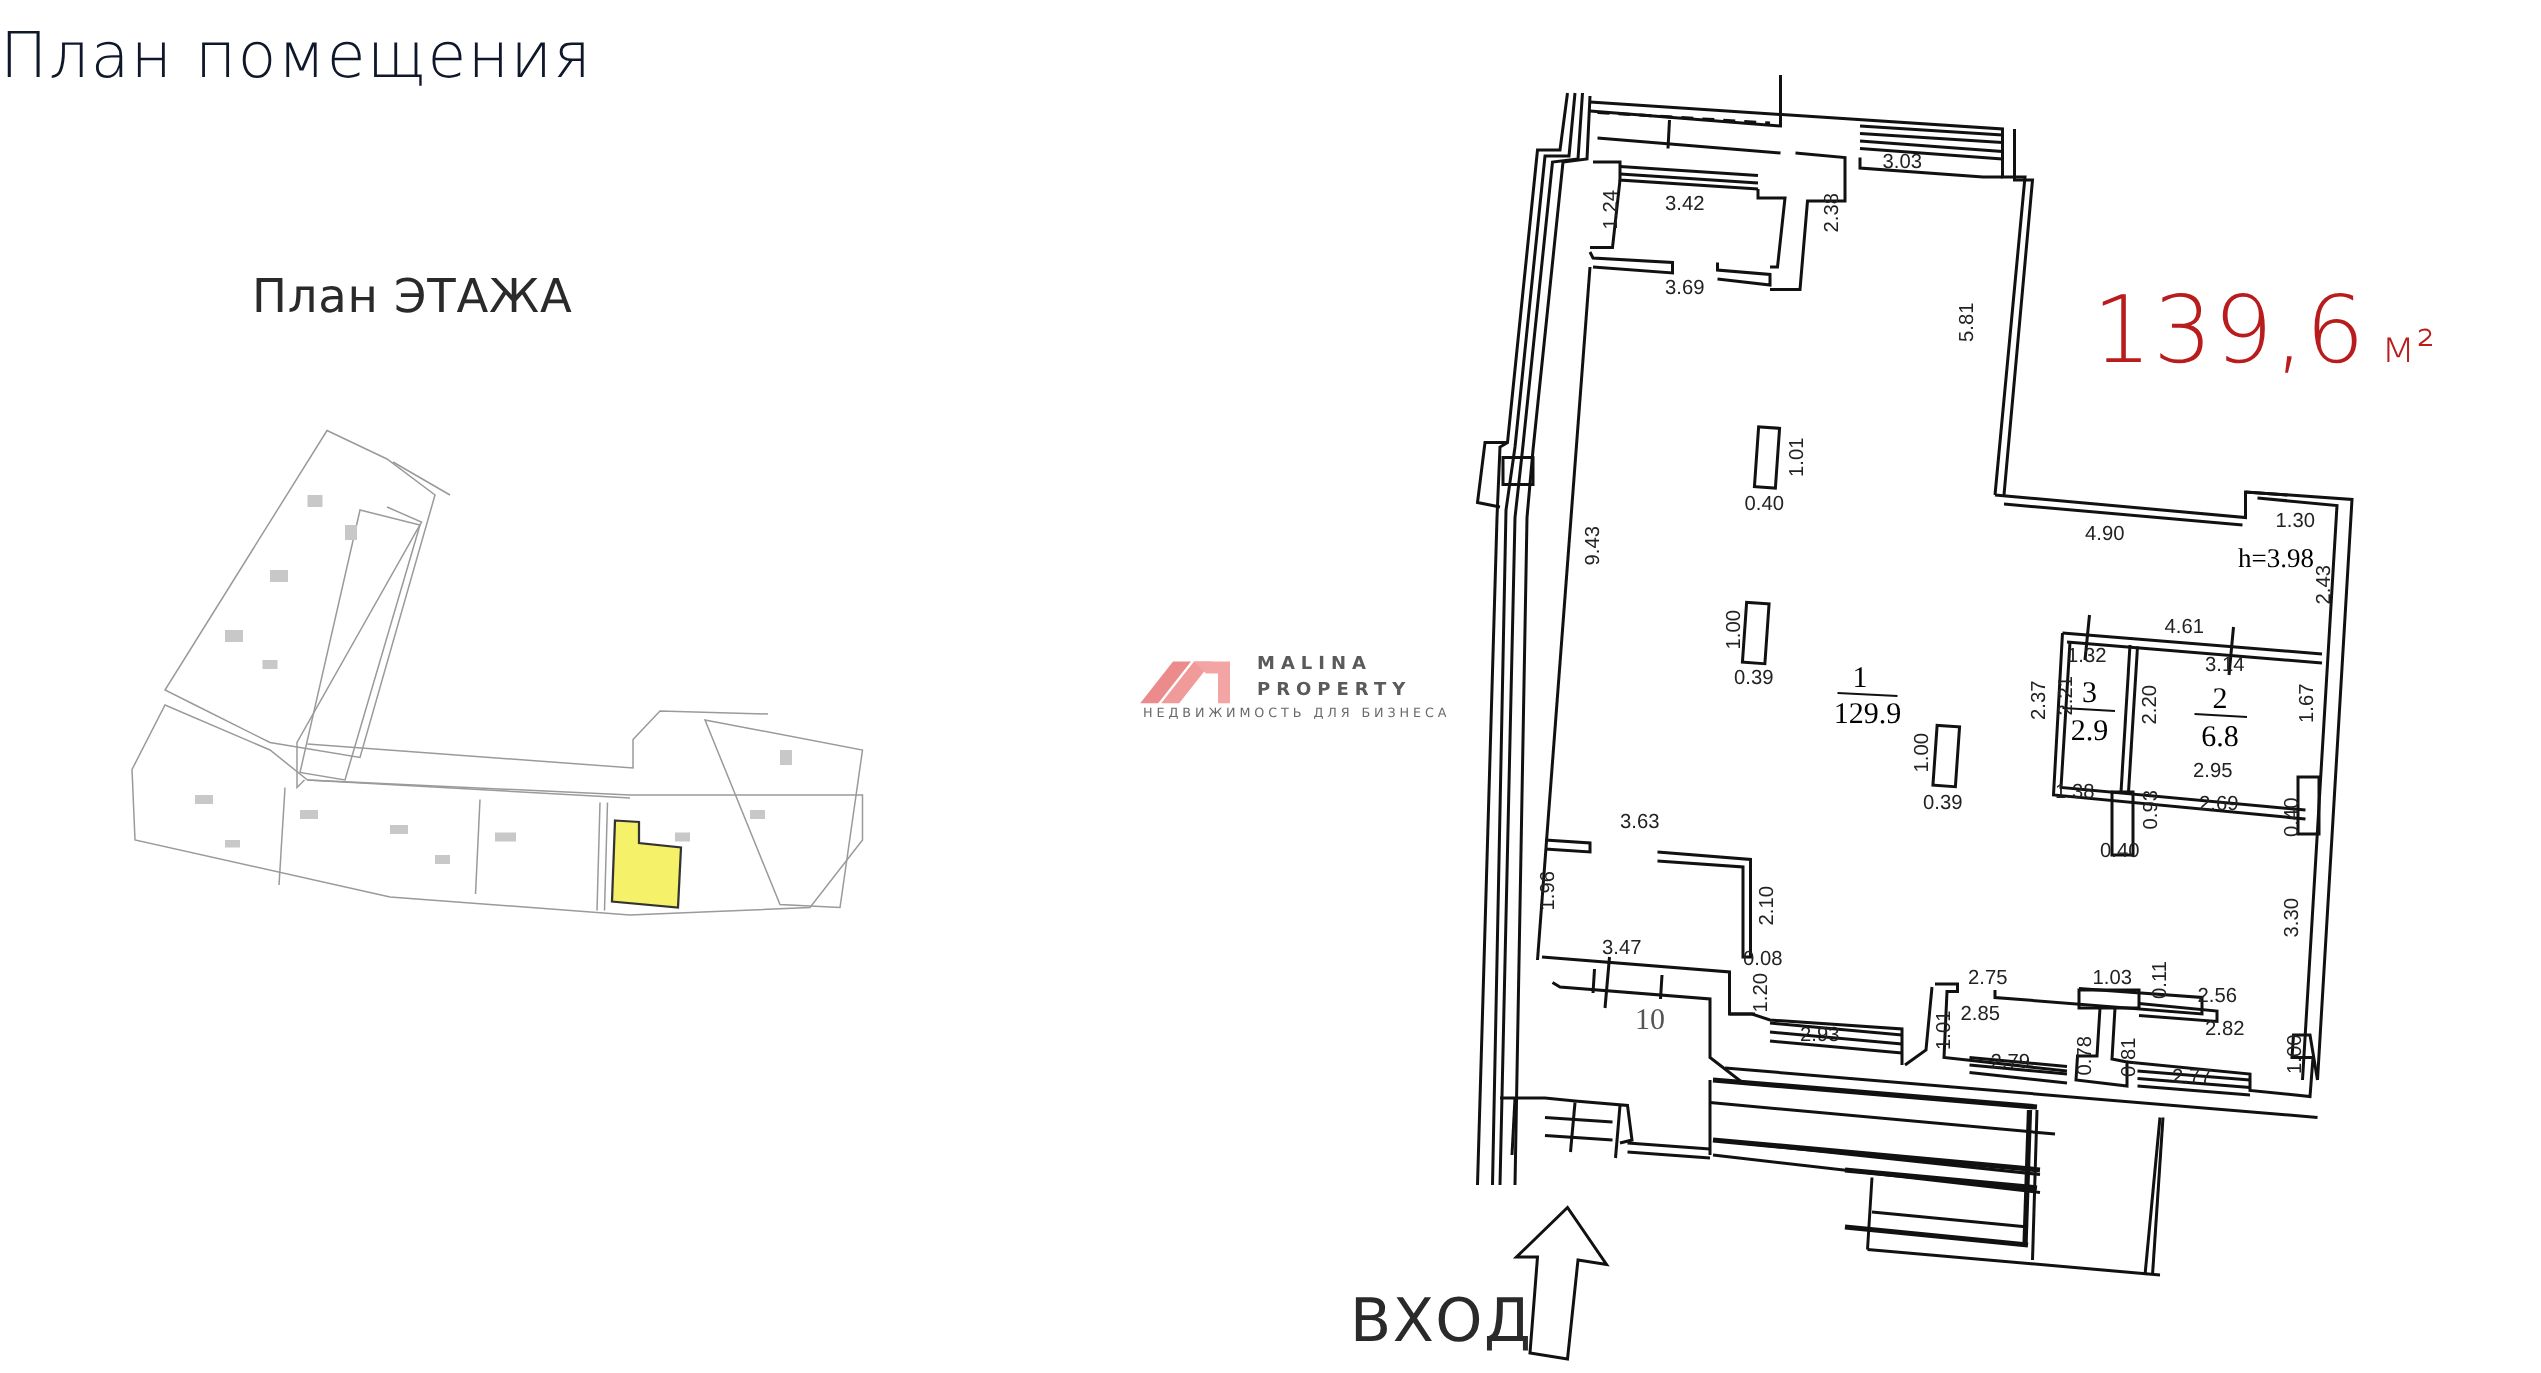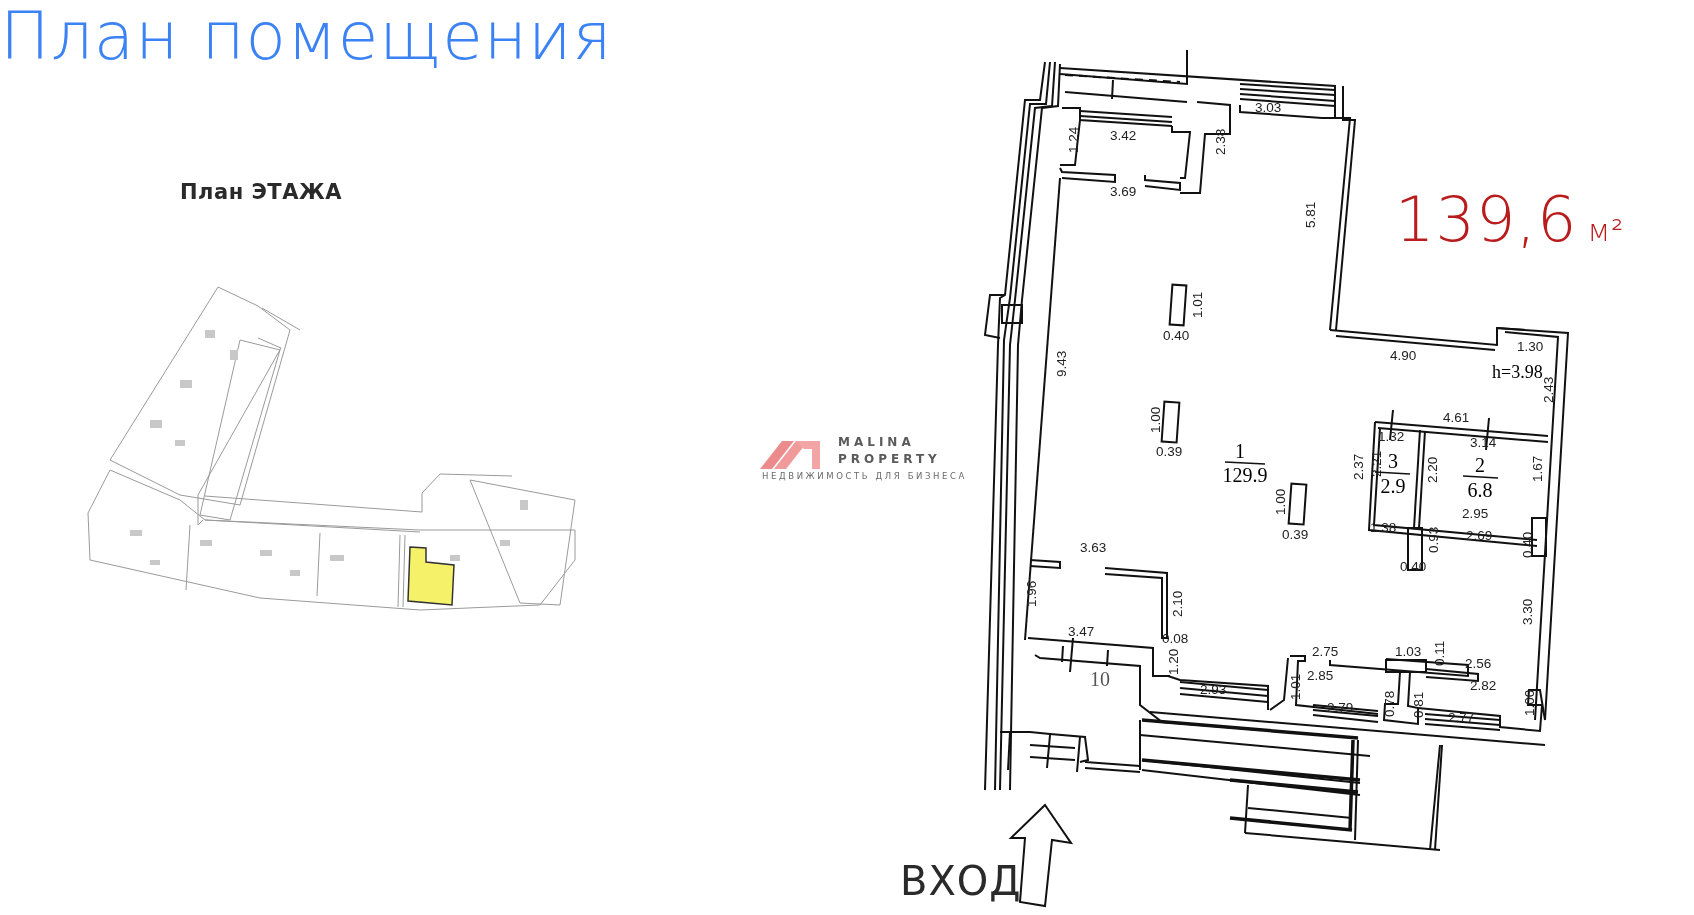--- a/index.html
+++ b/index.html
@@ -1,18 +1,18 @@
 <!DOCTYPE html>
 <html><head>
 <meta charset="utf-8">
 <style>
   html,body{margin:0;padding:0;background:#ffffff;}
   body{width:1694px;height:915px;position:relative;overflow:hidden;font-family:"DejaVu Sans",sans-serif;color:#2b2b2b;}
-  .title{position:absolute;left:0;top:2px;font-size:66px;font-weight:300;letter-spacing:1px;color:#3b82f6;line-height:70px;}
-  .subtitle{position:absolute;left:180px;top:180px;font-size:21px;color:#2a2a2a;letter-spacing:.5px;font-weight:bold;}
+  .title{position:absolute;left:0;top:2px;font-size:42px;font-weight:300;letter-spacing:1px;color:#0f172a;line-height:70px;}
+  .subtitle{position:absolute;left:168px;top:180px;font-size:31px;color:#2a2a2a;letter-spacing:.5px;}
   .area{position:absolute;left:1395px;top:183px;font-size:62px;color:#b91c1c;font-weight:300;letter-spacing:1px;}
   .area .unit{font-size:30px;margin-left:10px;}
   .entry-label{position:absolute;left:900px;top:858px;font-size:40px;color:#2a2a2a;letter-spacing:1px;}
   .logo{position:absolute;left:760px;top:435px;width:200px;height:60px;text-decoration:underline;}
   .logo .brand1,.logo .brand2{position:absolute;left:78px;font-size:12px;letter-spacing:4px;color:#5a5a5a;font-weight:bold;}
   .logo .brand1{top:0;}
   .logo .brand2{top:17px;}
   .logo .tagline{position:absolute;left:2px;top:36px;font-size:8.5px;letter-spacing:2.6px;color:#6a6a6a;white-space:nowrap;}
   svg text{font-family:"Liberation Sans",sans-serif;}
   .dim{font-size:13.5px;fill:#222;}

